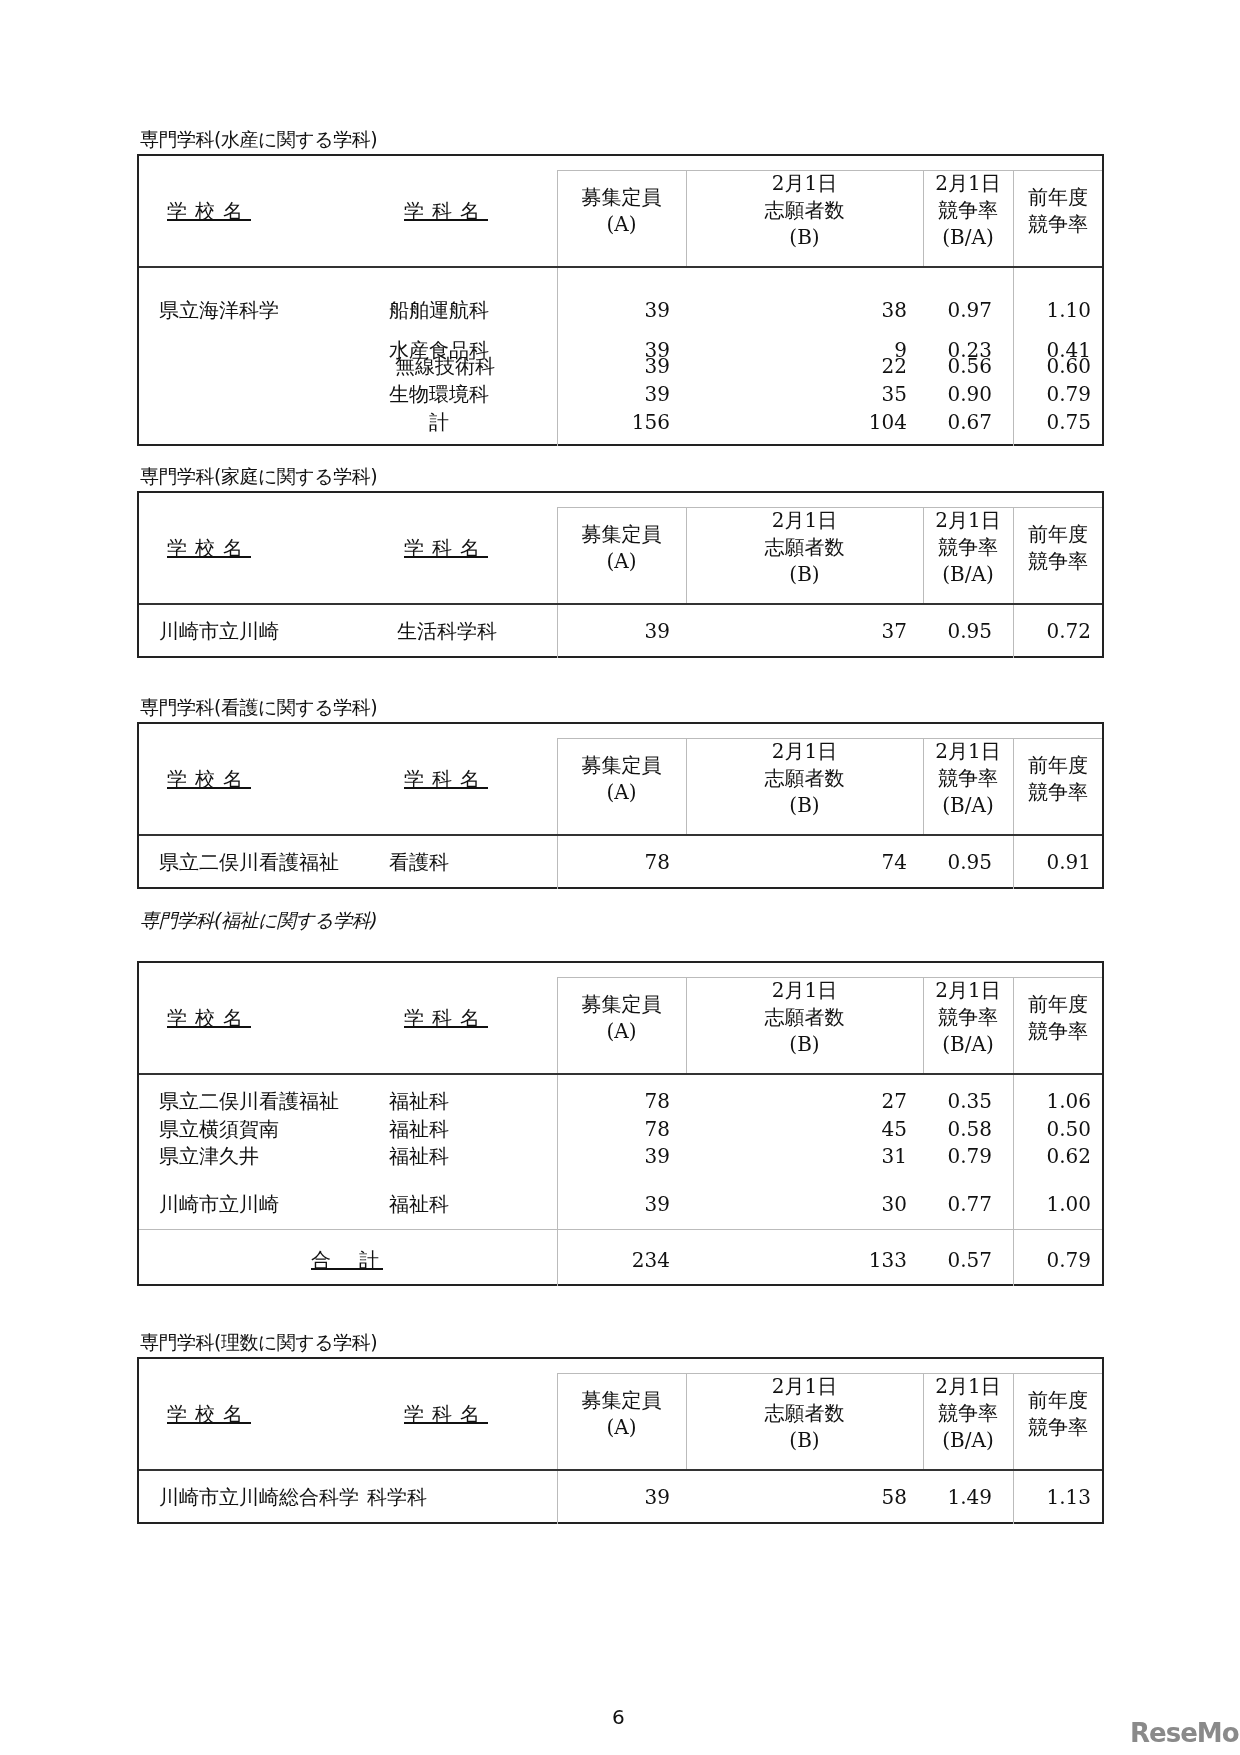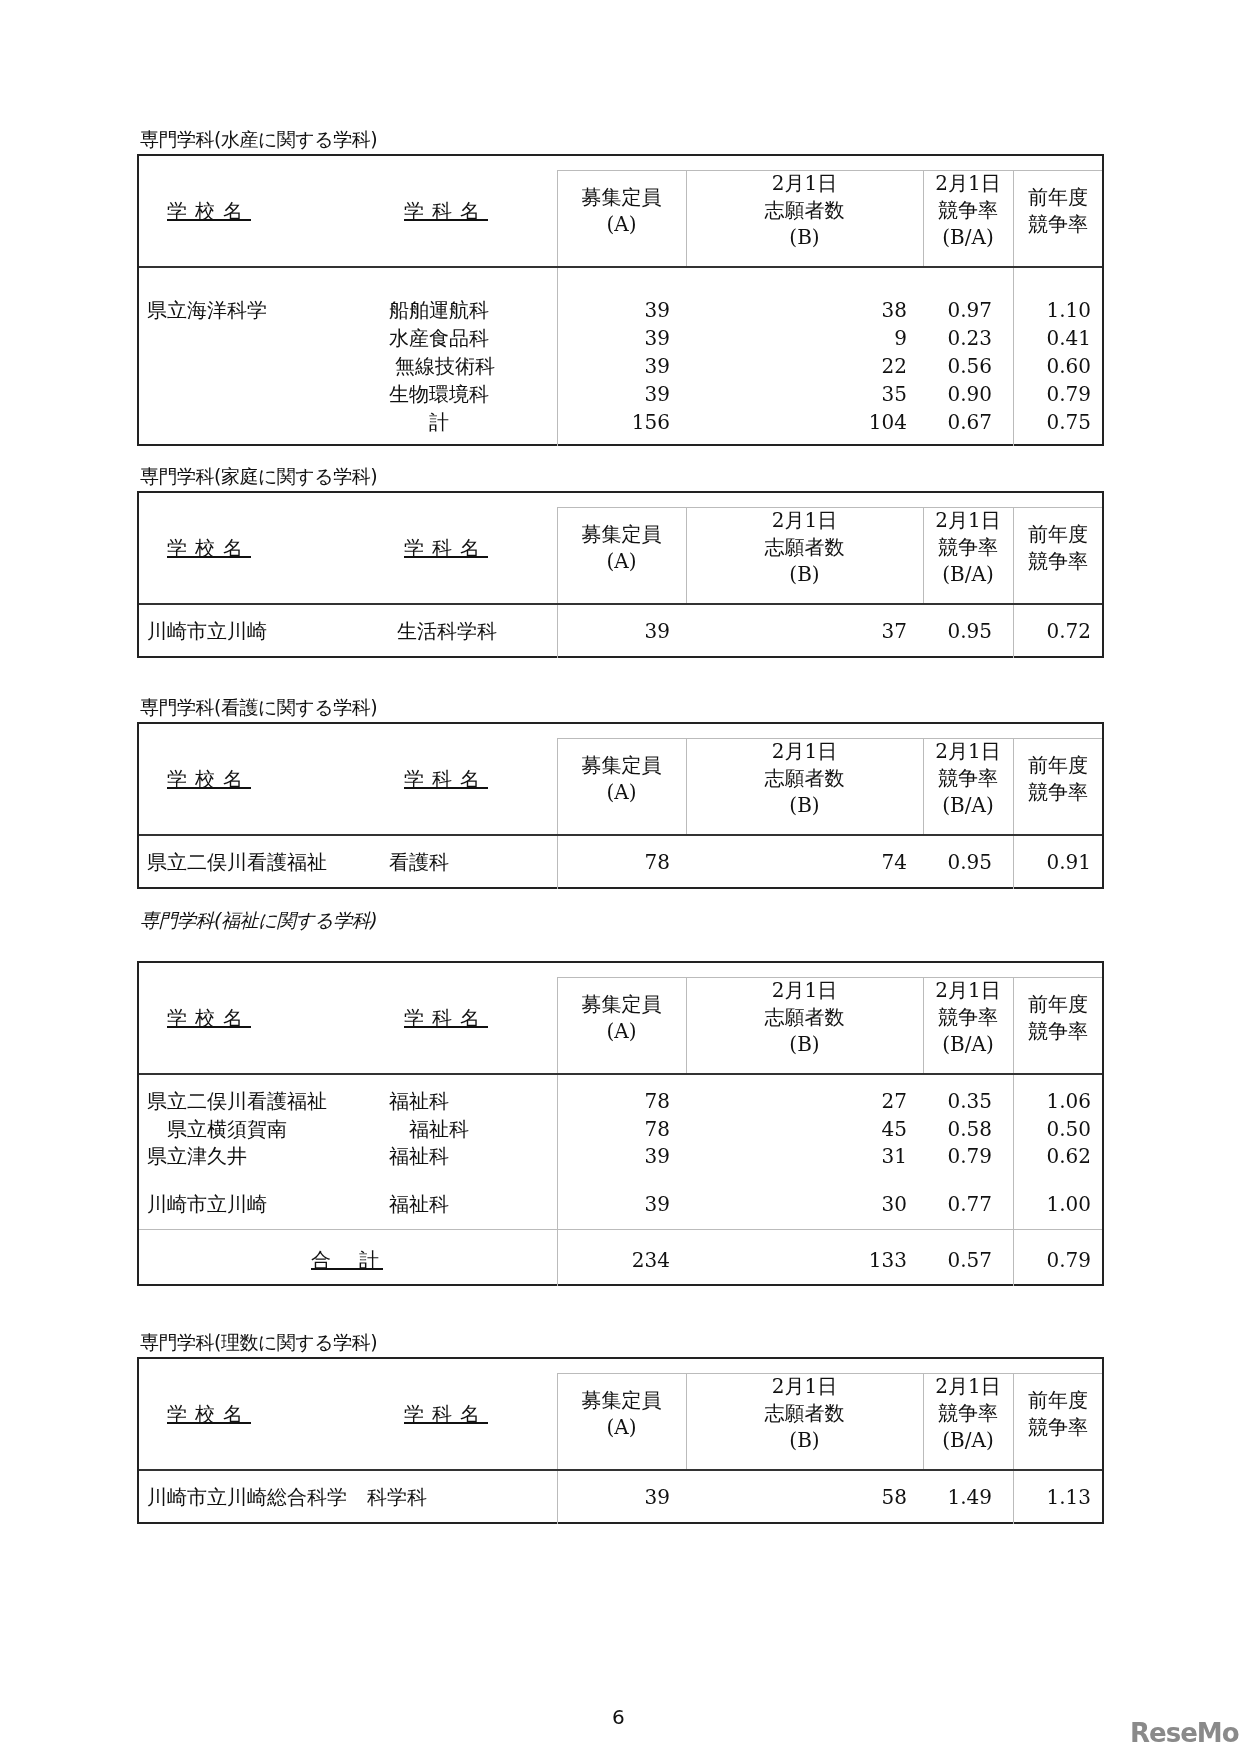--- a/index.html
+++ b/index.html
@@ -24,21 +24,21 @@
     position: absolute; text-align: center; font-size: 20px; line-height: 27px;
     font-family: "DejaVu Sans", "Liberation Sans", sans-serif; white-space: nowrap;
   }
   .hcell .paren { font-family: "DejaVu Serif", "Liberation Serif", serif; }
   .hlabel {
     position: absolute; font-size: 20px; letter-spacing: 8px;
     font-family: "DejaVu Sans", "Liberation Sans", sans-serif; white-space: nowrap; text-decoration: underline;
   }
   .body { position: absolute; left: 0; right: 0; }
   .row { position: absolute; left: 0; right: 0; height: 28px; font-size: 20px; line-height: 28px; }
-  .c-school { position: absolute; left: 8px; font-family: "DejaVu Sans", "Liberation Sans", sans-serif; white-space: nowrap; }
+  .c-school { position: absolute; left: 20px; font-family: "DejaVu Sans", "Liberation Sans", sans-serif; white-space: nowrap; }
   .c-dept { position: absolute; left: 258px; font-family: "DejaVu Sans", "Liberation Sans", sans-serif; white-space: nowrap; }
   .c-cap { position: absolute; right: 432px; text-align: right; }
   .c-app { position: absolute; right: 195px; text-align: right; }
   .c-rate { position: absolute; right: 110px; text-align: right; }
   .c-prev { position: absolute; right: 11px; text-align: right; }
   .hline-light { position: absolute; left: 0; right: 0; border-top: 1px solid #bbb; }
   .page-num { position: absolute; left: 612px; top: 1705px; font-size: 20px; font-family: "DejaVu Sans", "Liberation Sans", sans-serif; }
   .watermark {
     position: absolute; left: 1130px; top: 1718px; font-size: 26px; font-weight: bold;
     color: #8a8a8a; font-family: "DejaVu Sans", "Liberation Sans", sans-serif; letter-spacing: -1px;
@@ -80,21 +80,21 @@
   <div class="vline" style="left:874px; top:112px; height:178px;"></div>
   <div class="body" style="top:140px;">
     <div class="row" style="top:0;">
       <span class="c-school">県立海洋科学</span>
       <span class="c-dept" style="left:250px;">船舶運航科</span>
       <span class="c-cap">39</span>
       <span class="c-app">38</span>
       <span class="c-rate">0.97</span>
       <span class="c-prev">1.10</span>
     </div>
-    <div class="row" style="top:28px;">
+    <div class="row" style="top:40px;">
       <span class="c-dept" style="left:250px;">水産食品科</span>
       <span class="c-cap">39</span>
       <span class="c-app">9</span>
       <span class="c-rate">0.23</span>
       <span class="c-prev">0.41</span>
     </div>
     <div class="row" style="top:56px;">
       <span class="c-dept" style="left:256px;">無線技術科</span>
       <span class="c-cap">39</span>
       <span class="c-app">22</span>
@@ -238,21 +238,21 @@
   <div class="hline-light" style="top:266px;"></div>
   <div class="body" style="top:124px;">
     <div class="row" style="top:0;">
       <span class="c-school">県立二俣川看護福祉</span>
       <span class="c-dept" style="left:250px;">福祉科</span>
       <span class="c-cap">78</span>
       <span class="c-app">27</span>
       <span class="c-rate">0.35</span>
       <span class="c-prev">1.06</span>
     </div>
-    <div class="row" style="top:28px;margin-left:20px;">
+    <div class="row" style="top:28px;">
       <span class="c-school">県立横須賀南</span>
       <span class="c-dept" style="left:250px;">福祉科</span>
       <span class="c-cap">78</span>
       <span class="c-app">45</span>
       <span class="c-rate">0.58</span>
       <span class="c-prev">0.50</span>
     </div>
     <div class="row" style="top:55px;">
       <span class="c-school">県立津久井</span>
       <span class="c-dept" style="left:250px;">福祉科</span>

